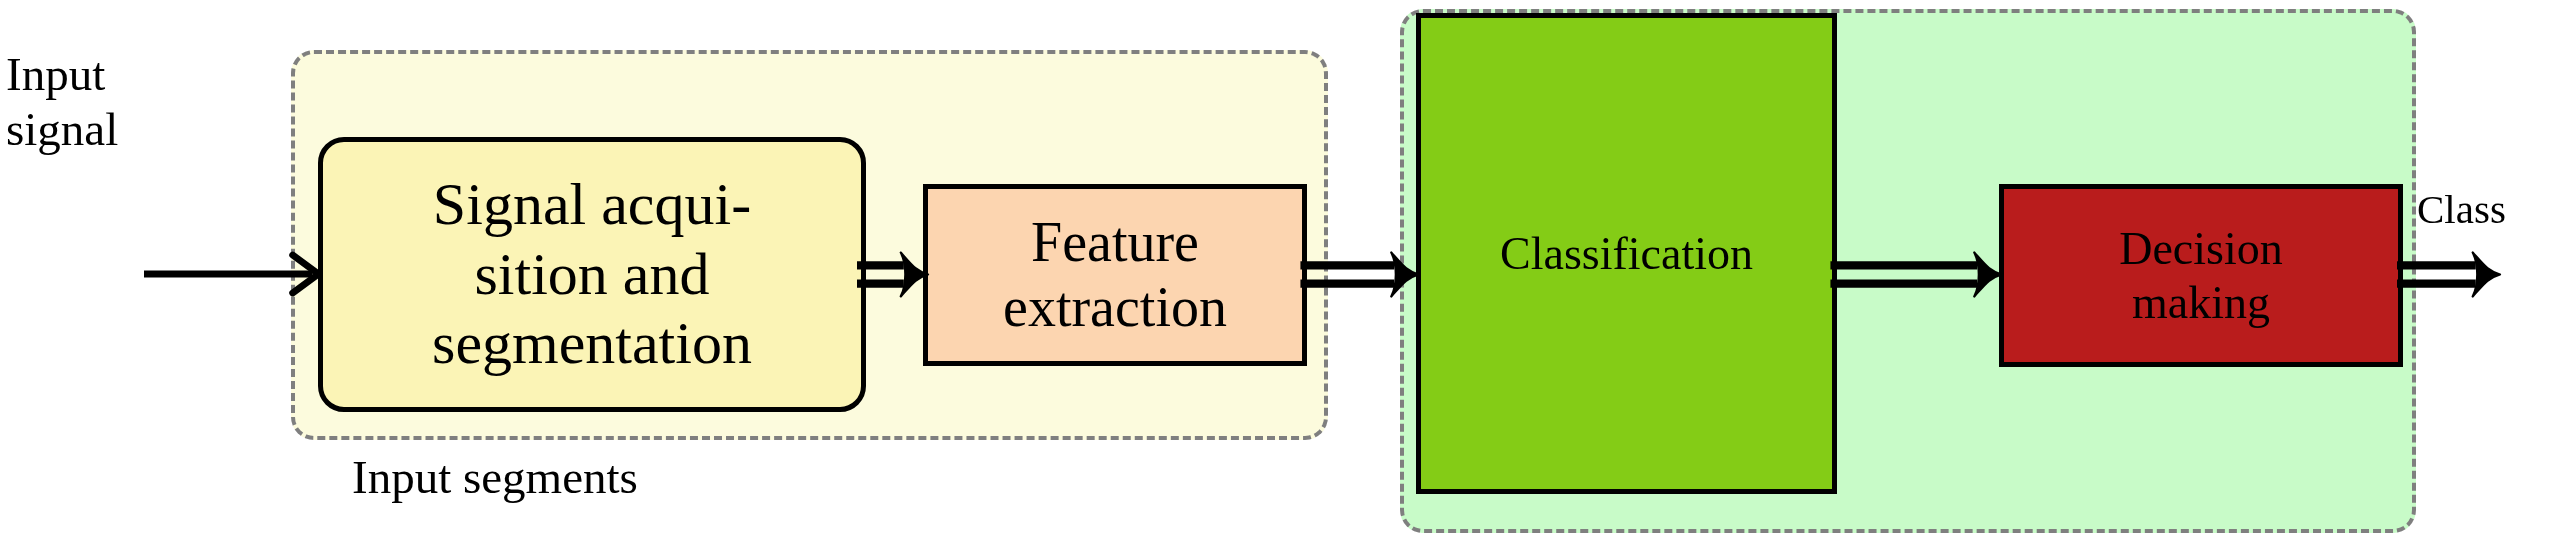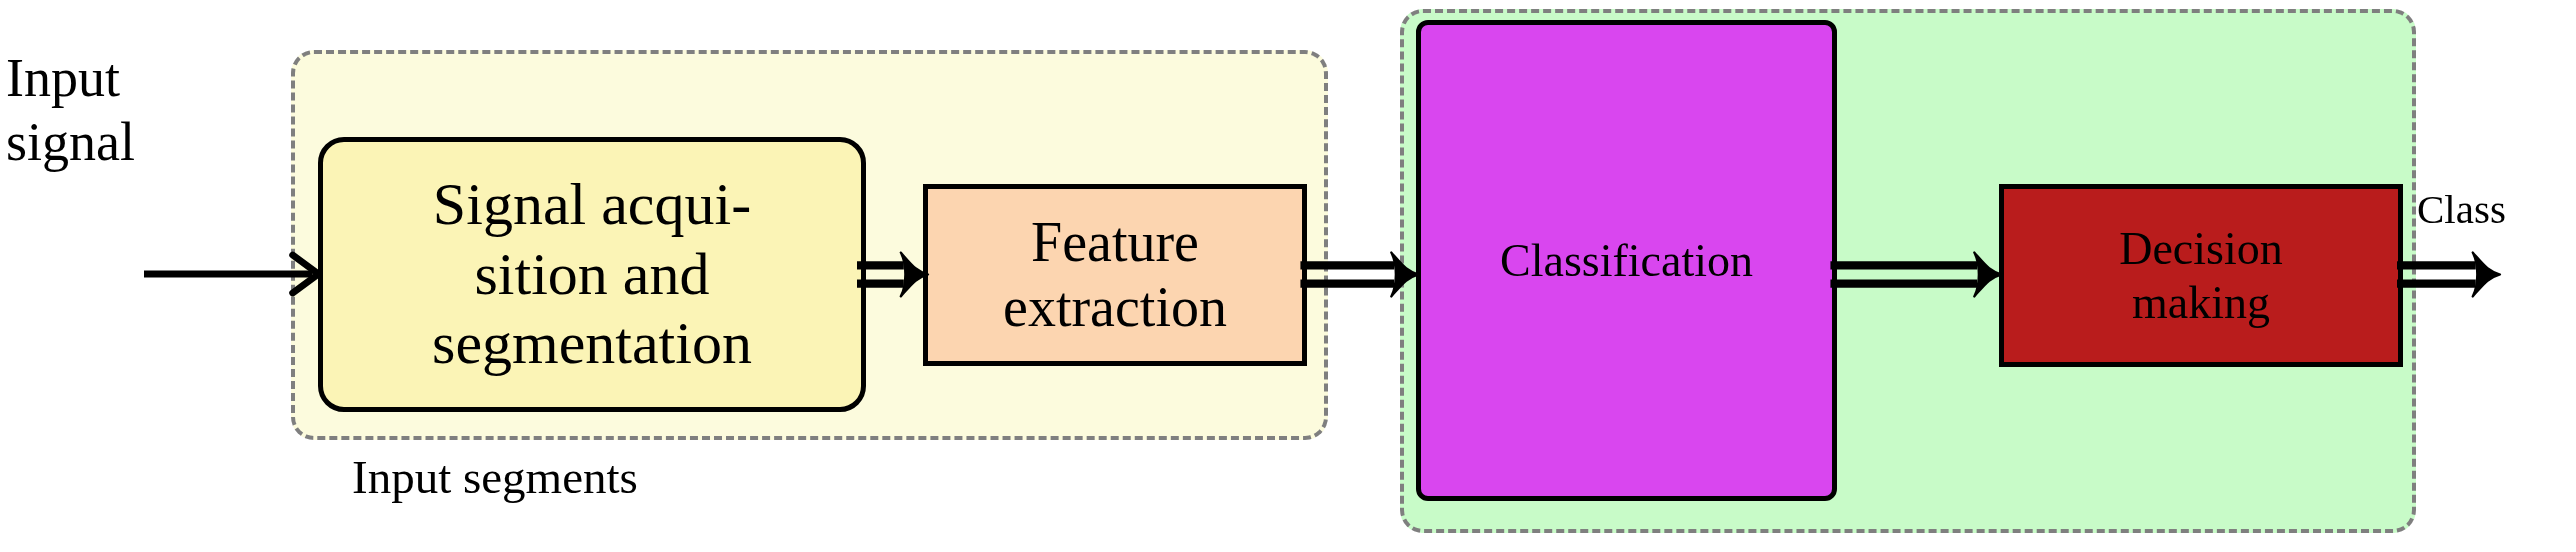--- a/index.html
+++ b/index.html
@@ -21,21 +21,21 @@
     position: absolute;
     color: #000000;
     font-family: "Liberation Serif", "DejaVu Serif", serif;
     white-space: pre;
     line-height: 1.18;
   }
 
   #input-signal-label {
     left: 6px;
     top: 47px;
-    font-size: 54px;
+    font-size: 47px;
     text-align: left;
   }
   #class-label {
     left: 2417px;
     top: 185px;
     font-size: 41px;
   }
   #event-segments-label {
     left: 352px;
     top: 450px;
@@ -98,25 +98,25 @@
     left: 923px;
     top: 184px;
     width: 384px;
     height: 182px;
     background: #fcd5b0;
     border-radius: 0;
     font-size: 56px;
   }
   #classification-box {
     left: 1416px;
-    top: 20px;
+    top: 13px;
     width: 421px;
     height: 481px;
-    background: #d946ef;
-    border-radius: 12px;
+    background: #84cc16;
+    border-radius: 0;
     font-size: 46px;
   }
   #decision-making-box {
     left: 1999px;
     top: 184px;
     width: 404px;
     height: 183px;
     background: #b91c1c;
     border-radius: 0;
     font-size: 46px;

